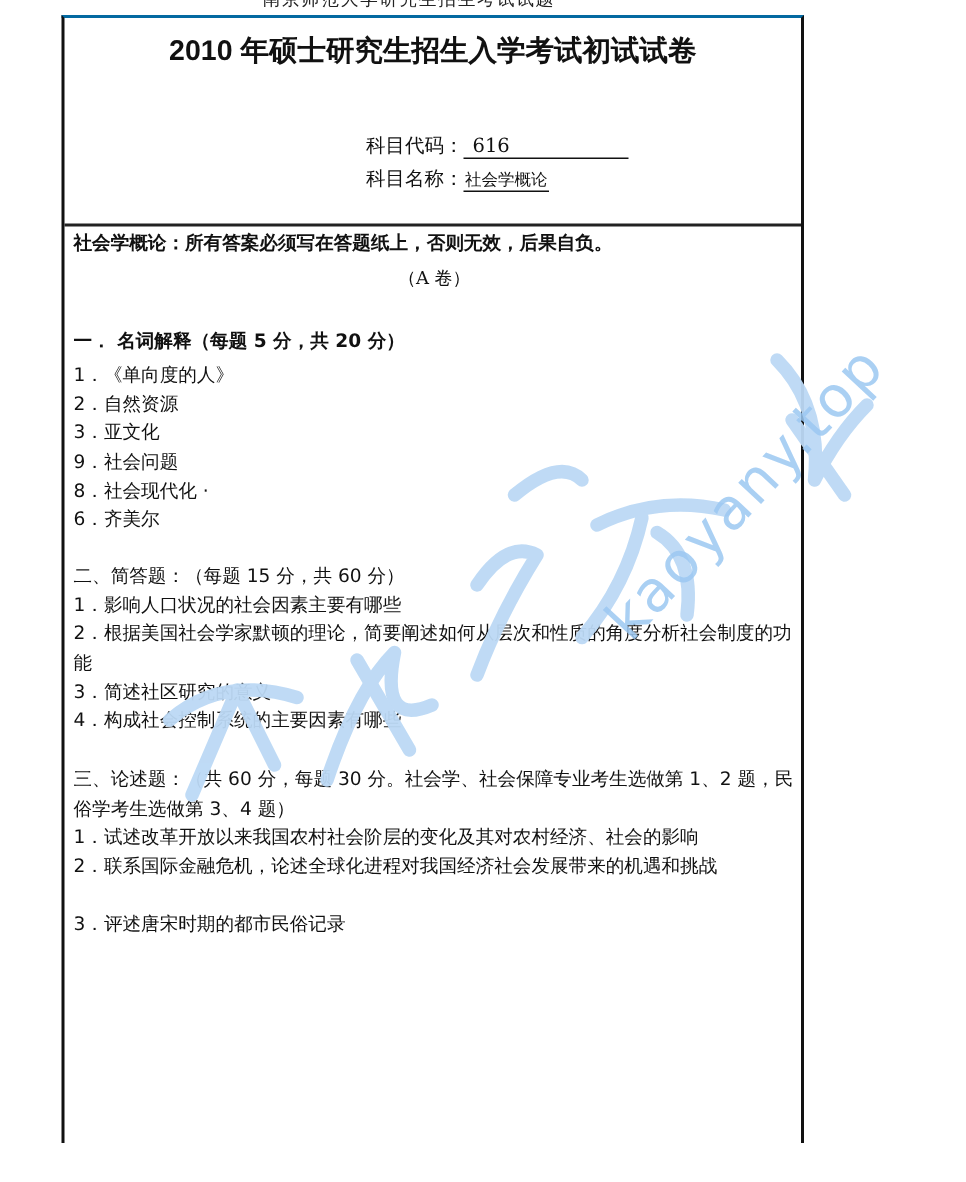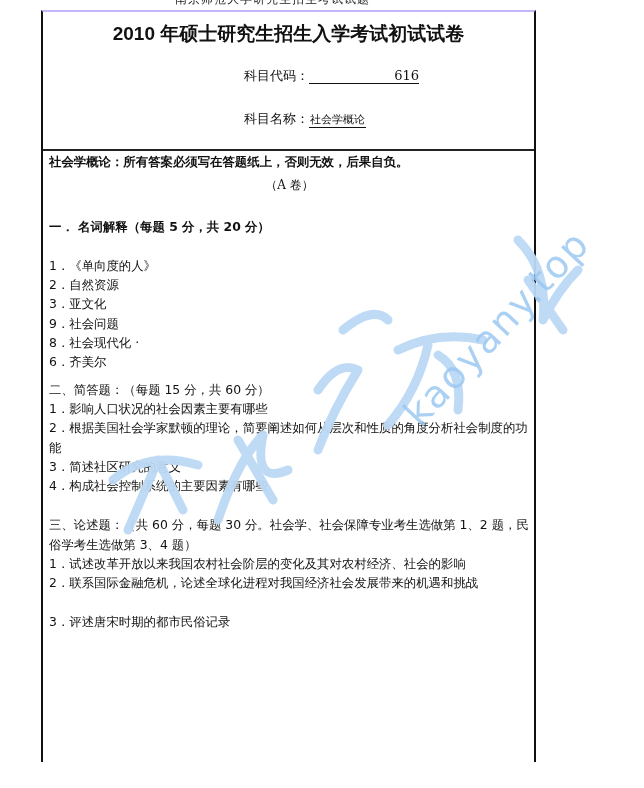--- a/index.html
+++ b/index.html
@@ -1,67 +1,67 @@
 <!DOCTYPE html>
 <html><head>
 <meta charset="utf-8">
 <style>
   html, body { margin:0; padding:0; background:#ffffff; }
   body { width:644px; height:788px; position:relative; overflow:hidden;
          font-family:"DejaVu Sans","Liberation Sans",sans-serif; color:#111; }
   .header-scrap { position:absolute; left:175px; top:-9px; width:240px; height:14px;
                   font-size:12px; color:#222; white-space:nowrap; overflow:hidden; letter-spacing:1px; }
   .frame { position:absolute; left:41px; top:10px; width:495px; height:752px;
-           border-left:2px solid #111; border-right:2px solid #111; border-top:2px solid #c4b5fd;
+           border-left:2px solid #111; border-right:2px solid #111; border-top:2px solid #0369a1;
            box-sizing:border-box; }
   .title { position:absolute; left:0; right:0; top:9px; text-align:center;
            font-family:"Liberation Sans","DejaVu Sans",sans-serif; font-size:19px; font-weight:bold; color:#111; }
   .field-row { position:absolute; left:201px; font-size:13px; color:#111;
                font-family:"DejaVu Serif","Liberation Serif",serif; }
   .field-row .lbl { display:inline-block; }
   .field-row .val { display:inline-block; border-bottom:1px solid #111; }
   .code-val { width:104px; padding-left:6px; font-size:13px; }
   .name-val { font-size:11px; padding:0 1px; }
   .divider { position:absolute; left:0; right:0; top:137px; border-top:2px solid #222; }
   .content { position:absolute; left:6px; right:4px; top:140px; font-size:12.4px; line-height:19.3px; }
   .notice { font-weight:bold; font-family:"DejaVu Sans",sans-serif; }
   .paper-variant { text-align:center; font-size:12px; margin-top:5px; font-family:"DejaVu Serif",serif; }
-  .section-head { font-weight:bold; margin-top:8px; }
+  .section-head { font-weight:bold; margin-top:18px; }
   .section-head.first { margin-top:21px; }
   .item { white-space:nowrap; }
   .item.wrap { white-space:normal; }
   .gap { height:19px; }
   .watermark { position:absolute; pointer-events:none; color:#bcd9f5; }
   .wm-cn { left:88px; top:210px; width:500px; height:340px; }
   .wm-url { left:395px; top:405px; font-family:"DejaVu Sans",sans-serif; font-size:38px;
             color:#9cc8f2; transform:rotate(-47deg); transform-origin:left top; letter-spacing:2px; opacity:.85; }
 </style>
 </head>
 <body>
 
 <div class="header-scrap">南京师范大学研究生招生考试试题</div>
 
 <div class="frame">
   <div class="title">2010 年硕士研究生招生入学考试初试试卷</div>
 
-  <div class="field-row" style="top:55px;text-align:right;">
+  <div class="field-row" style="top:76px;">
     <span class="lbl">科目代码：</span><span class="val code-val">616</span>
   </div>
   <div class="field-row" style="top:98px;">
     <span class="lbl">科目名称：</span><span class="val name-val">社会学概论</span>
   </div>
 
   <div class="divider"></div>
 
   <div class="content">
     <div class="notice">社会学概论：所有答案必须写在答题纸上，否则无效，后果自负。</div>
     <div class="paper-variant">（A 卷）</div>
 
     <div class="section-head first">一． 名词解释（每题 5 分，共 20 分）</div>
-    <div style="margin-top:20px;">
+    <div style="margin-top:4px;">
       <div class="item">1．《单向度的人》</div>
       <div class="item">2．自然资源</div>
       <div class="item">3．亚文化</div>
       <div class="item">9．社会问题</div>
       <div class="item">8．社会现代化 ·</div>
       <div class="item">6．齐美尔</div>
     </div>
 
     <div class="section-head" style="font-weight:normal;">二、简答题：（每题 15 分，共 60 分）</div>
     <div>

